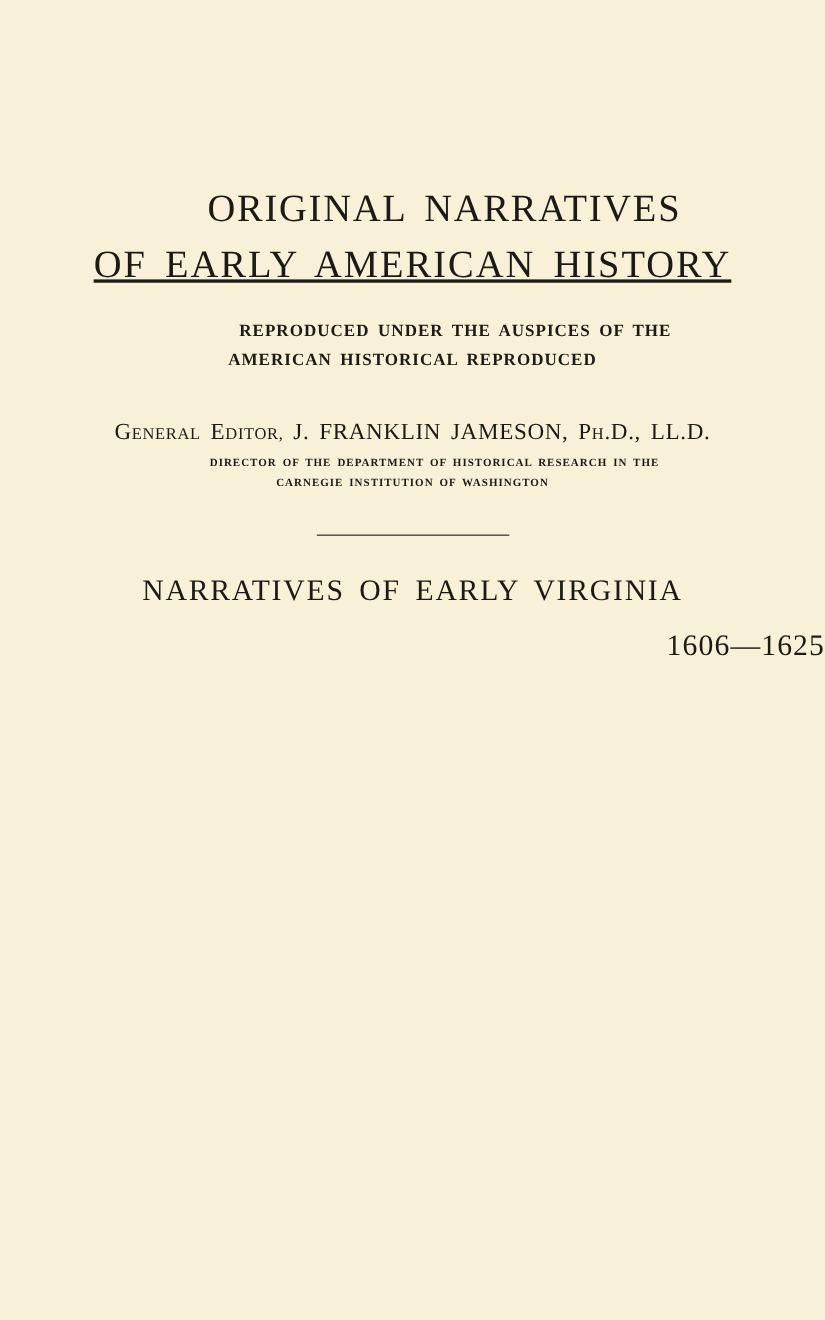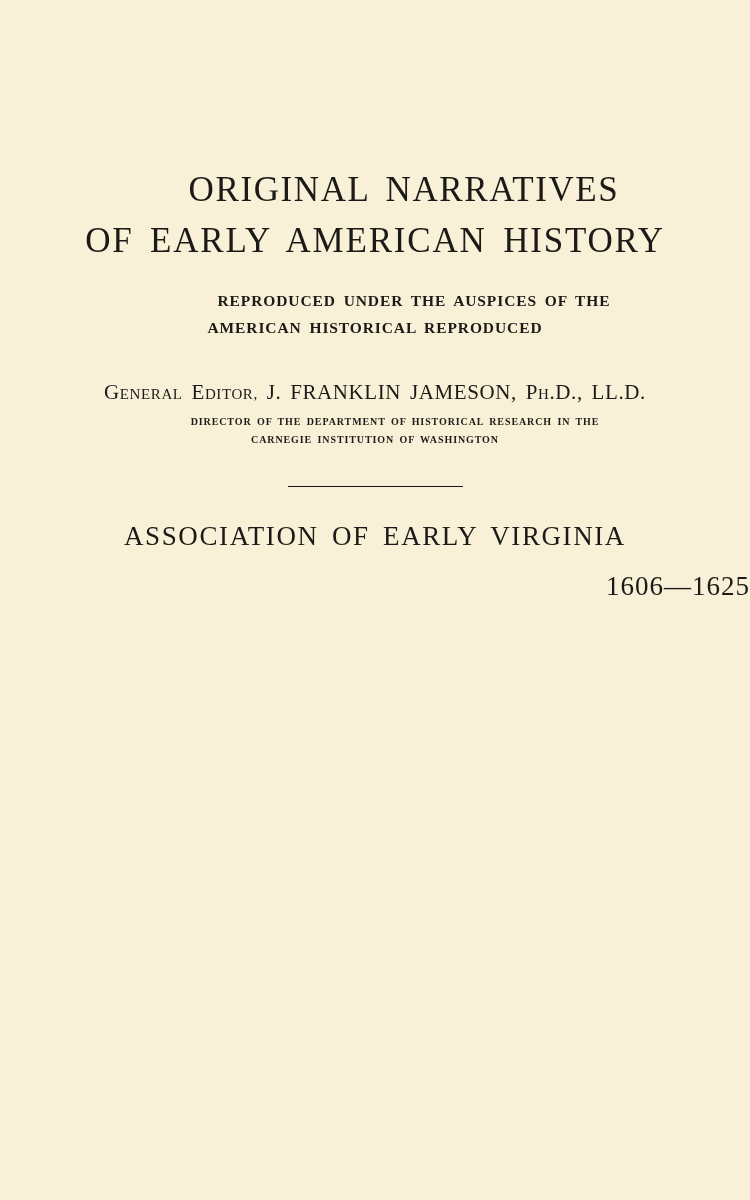--- a/index.html
+++ b/index.html
@@ -21,21 +21,21 @@
       width: 750px;
       text-align: center;
       white-space: nowrap;
     }
     .series-title {
       font-size: 35px;
       letter-spacing: 1.6px;
       word-spacing: 6px;
     }
     #t1 { top: 170px; padding-left: 29px; }
-    #t2 { top: 221px; letter-spacing: 1.8px; }
+    #t2 { top: 221px; letter-spacing: 1.8px; text-decoration: underline; }
     .auspices {
       font-size: 15.5px;
       font-weight: bold;
       letter-spacing: 0.9px;
       word-spacing: 3px;
     }
     #a1 { top: 292px; padding-left: 39px; }
     #a2 { top: 319px; }
     .editor {
       top: 380px;
@@ -84,14 +84,14 @@
 <div class="line auspices" id="a1">REPRODUCED UNDER THE AUSPICES OF THE</div>
 <div class="line auspices" id="a2">AMERICAN HISTORICAL REPRODUCED</div>
 
 <div class="line editor"><span>G</span><span class="sc-small">ENERAL</span> <span>E</span><span class="sc-small">DITOR,</span> <span>J. FRANKLIN JAMESON,</span> <span>P</span><span class="sc-small">H</span><span>.D., LL.D.</span></div>
 
 <div class="line director" id="d1">DIRECTOR OF THE DEPARTMENT OF HISTORICAL RESEARCH IN THE</div>
 <div class="line director" id="d2">CARNEGIE INSTITUTION OF WASHINGTON</div>
 
 <div class="rule"></div>
 
-<div class="line volume-title">ASSOCIATION OF EARLY VIRGINIA</div>
+<div class="line volume-title">NARRATIVES OF EARLY VIRGINIA</div>
 <div class="line dates">1606—1625</div>
 
 </body></html>

